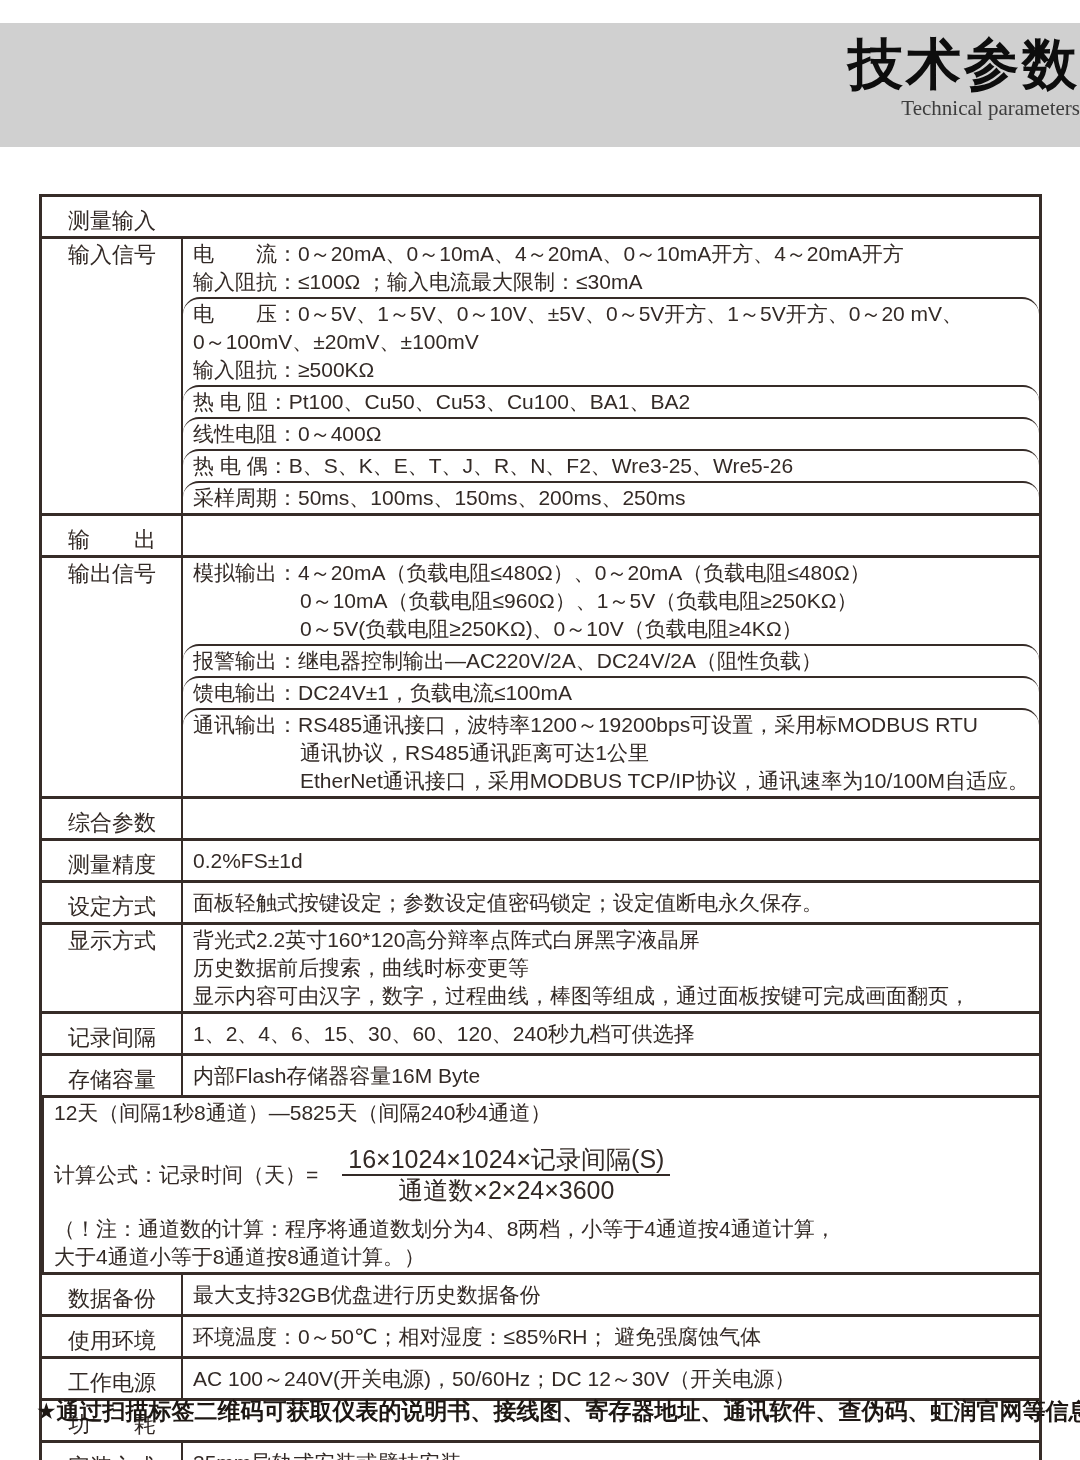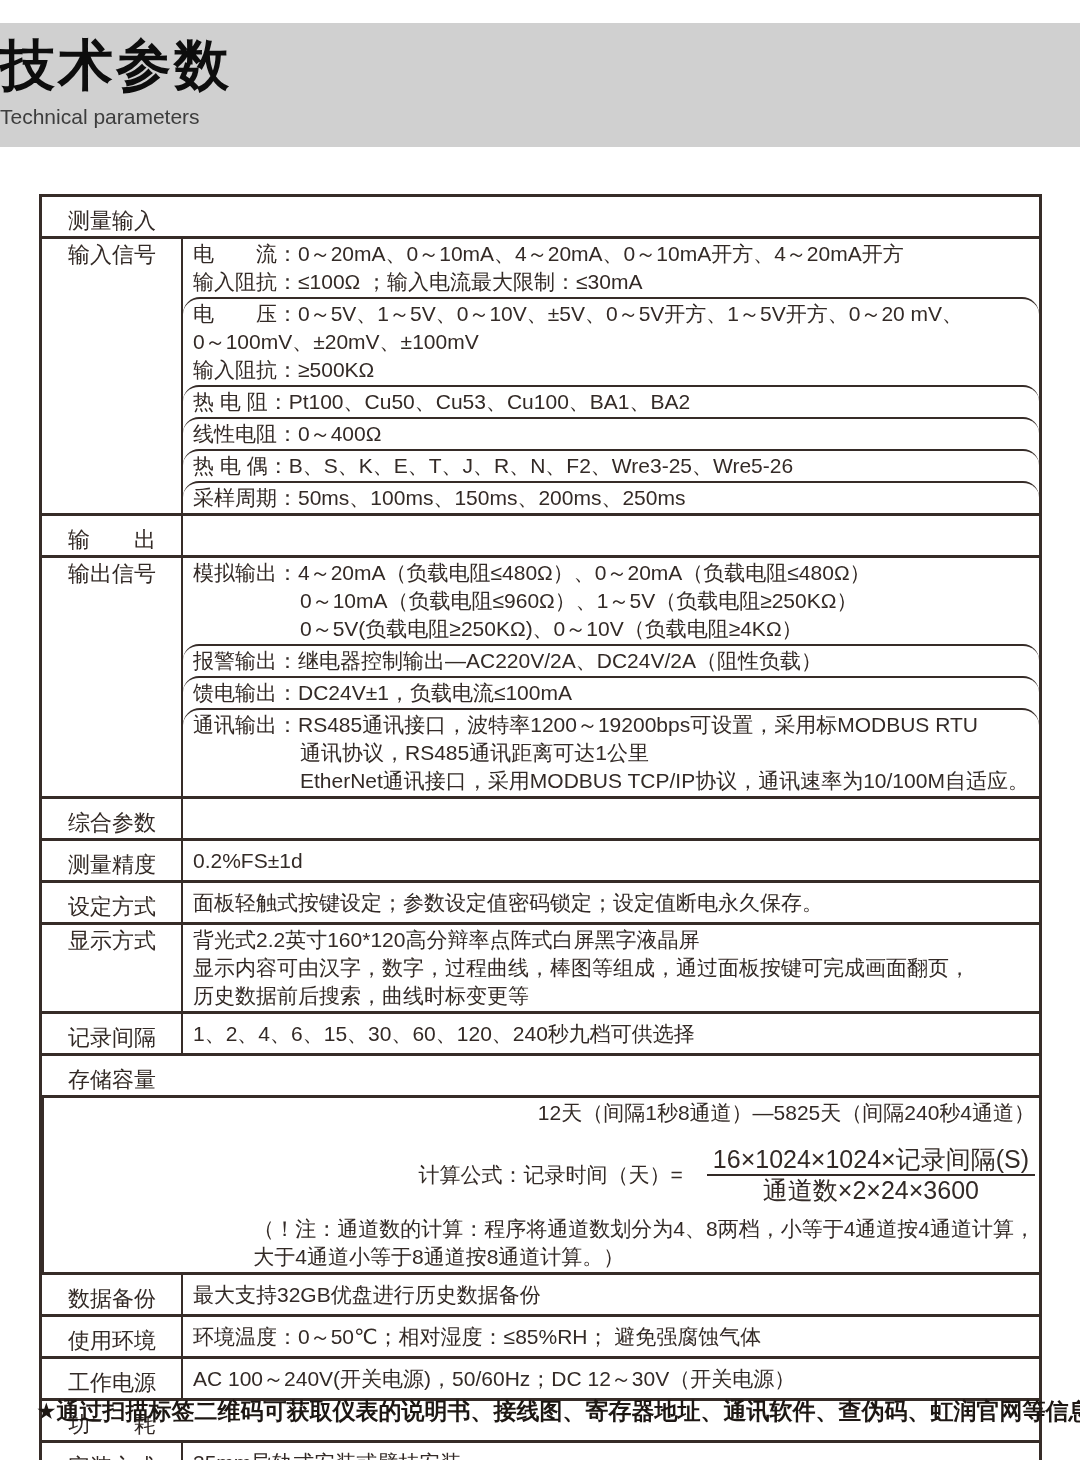--- a/index.html
+++ b/index.html
@@ -11,28 +11,28 @@
   html,body{width:1080px;height:1460px;}
   body{
     position:relative;
     background:#ffffff;
     color:var(--tc);
     font-family:"Liberation Sans","DejaVu Sans",sans-serif;
   }
   
   .band{
     position:absolute;left:0;top:23px;width:1080px;height:124px;
-    background:var(--band);text-align:left;
+    background:var(--band);text-align:right;font-family:Liberation Serif, serif;
   }
   .title-zh{
     padding-top:12px;font-size:55px;font-weight:900;color:#0d0d0d;
     letter-spacing:3px;line-height:60px;
   }
   .title-en{
-    font-size:21px;color:#3d3d3d;line-height:24px;margin-top:10px;
+    font-size:21px;color:#3d3d3d;line-height:24px;margin-top:1px;
   }
   
   .spec-table{
     position:absolute;left:39px;top:194px;width:1003px;
     border:3px solid var(--bc);
     font-size:21px;
   }
   .trow{display:flex;border-top:3px solid var(--bc);}
   .trow:first-child{border-top:none;}
   .lbl{
@@ -45,21 +45,21 @@
     padding:1px 4px 1px 10px;line-height:28px;
     display:flex;flex-direction:column;justify-content:center;
   }
   .val.nopad{padding:0;}
   .section .lbl{flex:1;}
   .sub{padding:1px 4px 1px 10px;line-height:28px;}
   .sub + .sub{border-top:2px solid var(--bc);border-radius:17px;}
   .ln{white-space:nowrap;}
   .ln.indent{padding-left:107px;}
   
-  .storage-cell{justify-content:flex-start;align-items:flex-end;}
+  .storage-cell{justify-content:flex-start;}
   .formula-row{display:flex;align-items:center;margin-top:20px;white-space:nowrap;gap:20px;}
   .frac{display:inline-block;text-align:center;font-size:25px;line-height:25px;margin-left:4px;}
   .frac .num{border-bottom:2px solid var(--tc);padding:0 6px 2px 6px;}
   .frac .den{padding-top:2px;}
   .note-block{margin-top:12px;}
   
   .footer-note{
     position:absolute;left:36px;top:1396px;width:1010px;
     font-size:23px;font-weight:bold;color:#1d1713;white-space:nowrap;
     line-height:30px;
@@ -149,34 +149,37 @@
     <div class="lbl">设定方式</div>
     <div class="val">
       <div class="ln">面板轻触式按键设定；参数设定值密码锁定；设定值断电永久保存。</div>
     </div>
   </div>
 
   <div class="trow">
     <div class="lbl top">显示方式</div>
     <div class="val">
       <div class="ln">背光式2.2英寸160*120高分辩率点阵式白屏黑字液晶屏</div>
+      <div class="ln">历史数据前后搜索，曲线时标变更等</div>
       <div class="ln">显示内容可由汉字，数字，过程曲线，棒图等组成，通过面板按键可完成画面翻页，</div>
-      <div class="ln">历史数据前后搜索，曲线时标变更等</div>
     </div>
   </div>
 
   <div class="trow">
     <div class="lbl">记录间隔</div>
     <div class="val">
       <div class="ln">1、2、4、6、15、30、60、120、240秒九档可供选择</div>
     </div>
   </div>
 
   <div class="trow">
     <div class="lbl">存储容量</div>
+    <div class="val">
+      <div class="ln">内部Flash存储器容量16M Byte</div>
+    </div>
   </div>
 
   <div class="trow">
     <div class="val storage-cell">
       <div class="ln">12天（间隔1秒8通道）—5825天（间隔240秒4通道）</div>
       <div class="formula-row">
         <span>计算公式：记录时间（天）=</span>
         <span class="frac">
           <span class="num" style="display:block">16×1024×1024×记录间隔(S)</span>
           <span class="den" style="display:block">通道数×2×24×3600</span>

